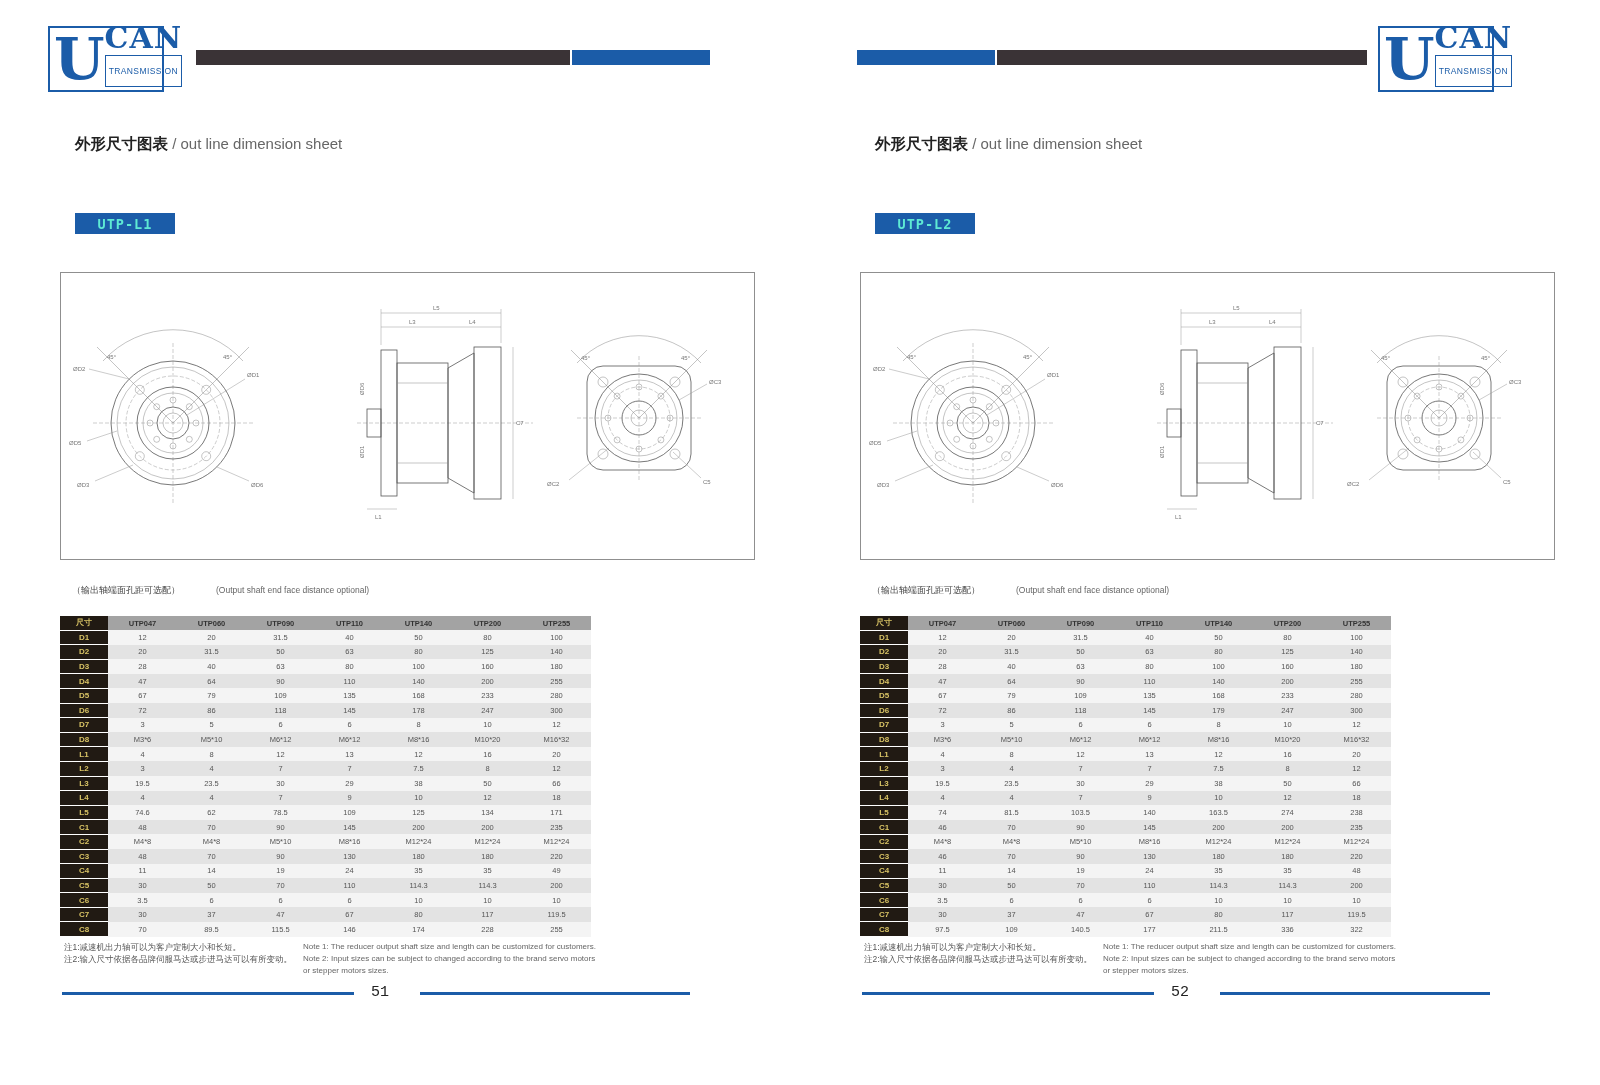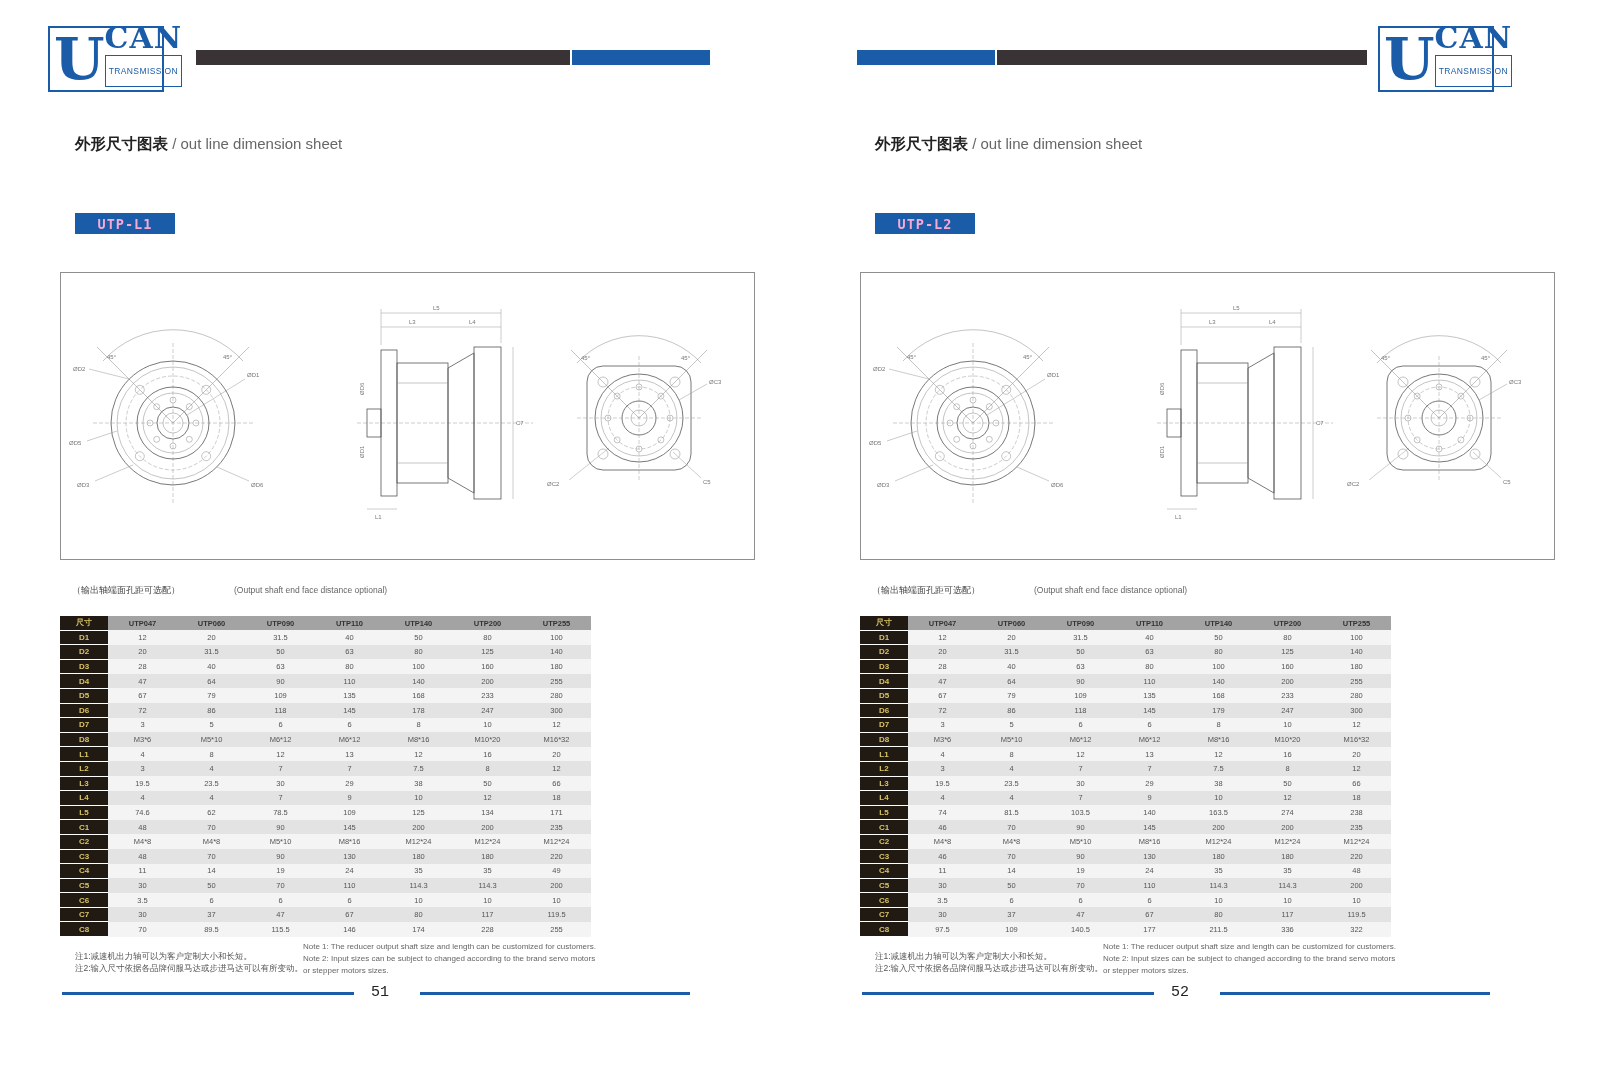--- a/index.html
+++ b/index.html
@@ -27,45 +27,45 @@
   .bar--dark{background:#3a3336;}
   .bar--blue{background:#1b5ca8;}
   .page--left .bar--dark{left:196px;width:374px;}
   .page--left .bar--blue{left:572px;width:138px;}
   .page--right .bar--blue{left:57px;width:138px;}
   .page--right .bar--dark{left:197px;width:370px;}
 
   .section-title{position:absolute;left:75px;top:134px;font-size:15px;color:#666;}
   .section-title b{color:#222;font-size:15.5px;}
 
-  .model-badge{position:absolute;left:75px;top:213px;width:100px;height:21px;background:#1b5ca8;color:#f9a8d4;
+  .model-badge{position:absolute;left:75px;top:213px;width:100px;height:21px;background:#1b5ca8;color:#5eead4;
                font-family:"DejaVu Sans Mono",monospace;font-weight:bold;font-size:13.5px;
                display:flex;align-items:center;justify-content:center;letter-spacing:1px;}
 
   .drawing-box{position:absolute;left:60px;top:272px;width:695px;height:288px;border:1px solid #8f8f8f;
                box-sizing:border-box;background:#fff;}
   .drawing-box svg{display:block;}
 
   .caption{position:absolute;left:72px;top:584px;font-size:9px;color:#444;}
-  .caption .en{color:#666;margin-left:26px;font-size:8.5px;padding-left:28px;}
+  .caption .en{color:#666;margin-left:8px;font-size:8.5px;padding-left:28px;}
 
   
   .dim-table{position:absolute;left:60px;top:616px;width:531px;border-collapse:collapse;table-layout:fixed;
              font-size:7.5px;color:#555;}
   .dim-table col.lbl{width:48px;}
   .dim-table th,.dim-table td{height:13.6px;padding:0;text-align:center;vertical-align:middle;
                               overflow:hidden;white-space:nowrap;}
   .dim-table .lblcell{background:#211a13;color:#d9c465;font-weight:bold;font-size:8px;
                       border-bottom:1px solid #fff;}
   .dim-table thead td{background:#a3a3a3;color:#333;font-weight:bold;}
   .dim-table tbody tr:nth-child(odd) td{background:#f4f4f4;}
   .dim-table tbody tr:nth-child(even) td{background:#e3e3e3;}
 
   .notes{position:absolute;top:941px;font-size:8.5px;color:#555;line-height:12px;}
-  .notes--cn{left:75px;margin-top:9px;}
+  .notes--cn{left:64px;}
   .notes--en{left:303px;font-size:8px;color:#666;}
 
   .foot-line{position:absolute;top:992px;height:3px;background:#1b5ca8;}
   .foot-line--a{left:62px;width:292px;}
   .foot-line--b{left:420px;width:270px;}
   .page-number{position:absolute;top:984px;left:350px;width:60px;text-align:center;
                font-size:15px;color:#222;font-family:Liberation Mono, monospace;}
 
   
   .dwg{stroke:#555;fill:none;stroke-width:.8;}

